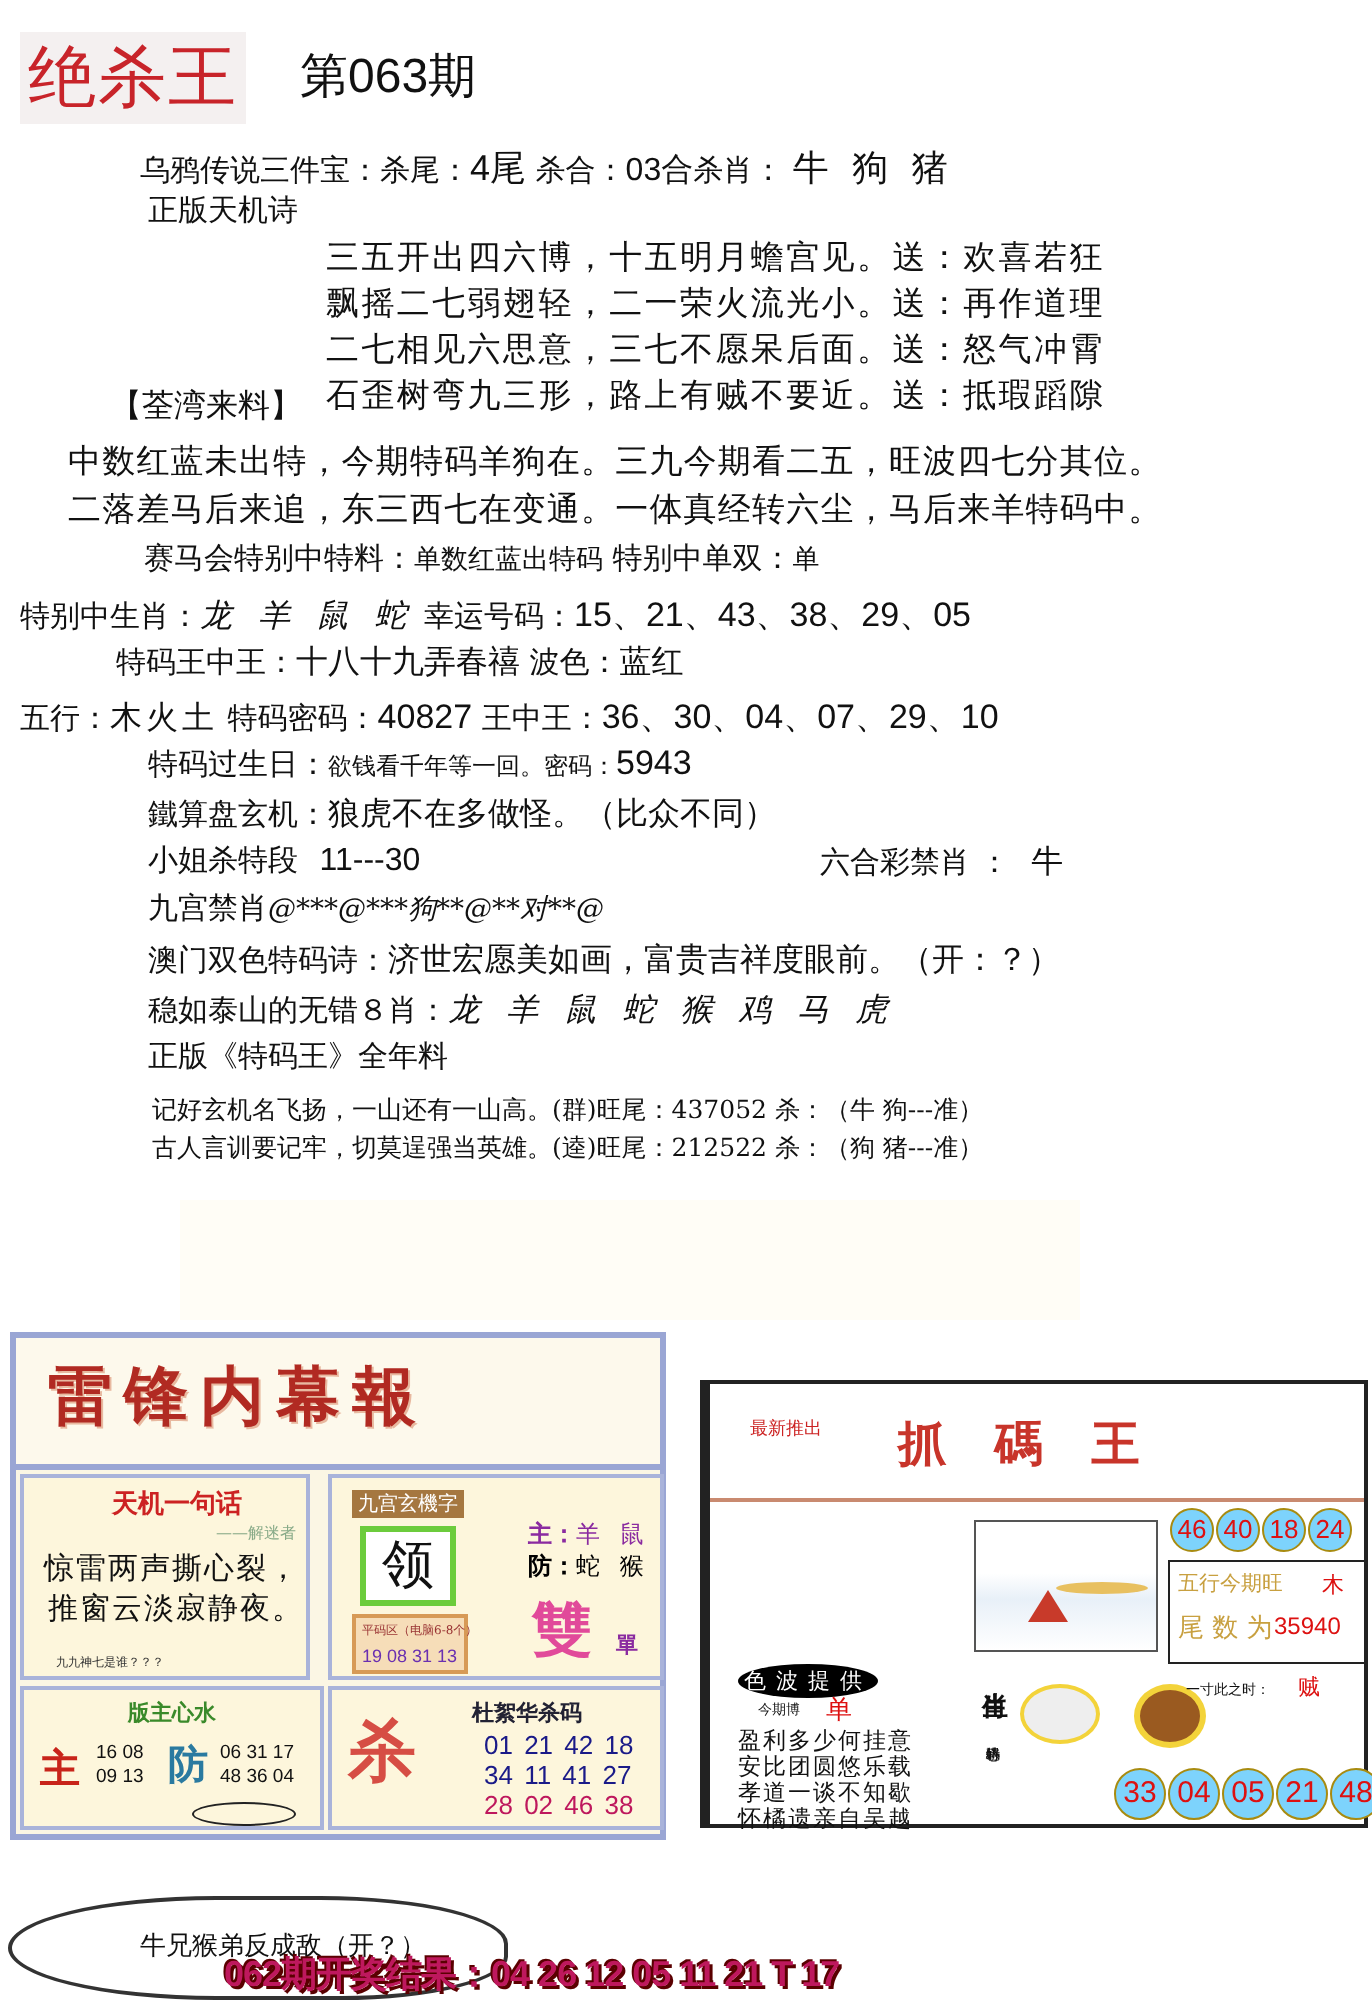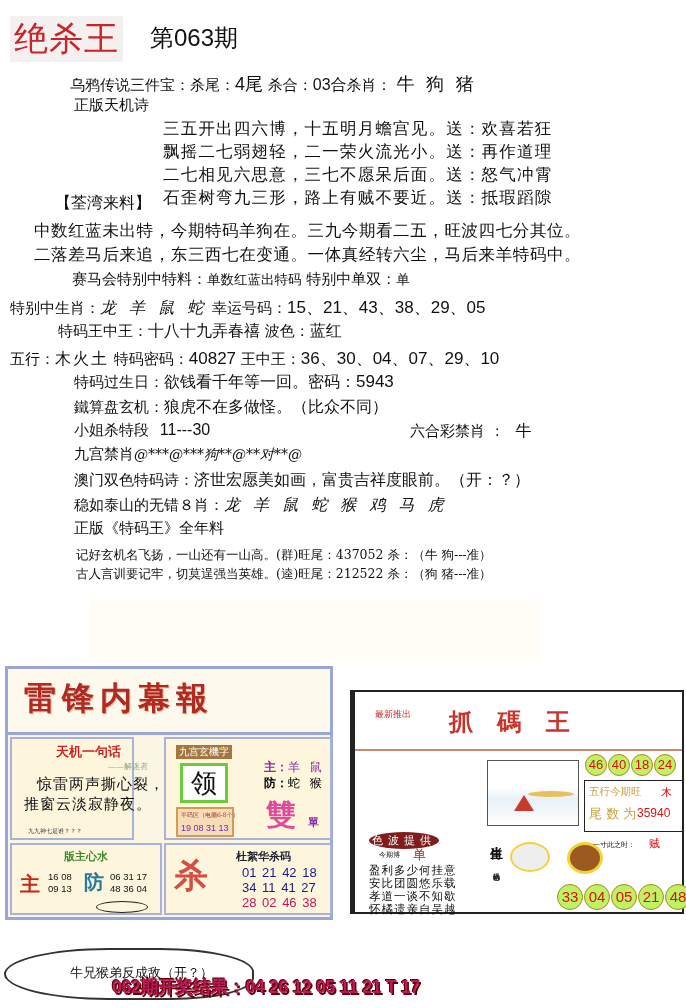--- a/index.html
+++ b/index.html
@@ -13,21 +13,21 @@
   .big { font-size:18px; }
   .poem { left:163px; font-size:16.5px; letter-spacing:1.2px; }
   .small { font-size:13.5px; }
 
   
   .card-left { left:5px; top:666px; width:328px; height:254px; background:#fbf6e4; border:3px solid #9aa6d4; }
   .card-left .header { position:absolute; left:0; top:0; width:100%; height:66px; background:#fdf9ec; border-bottom:3px solid #9aa6d4; }
   .card-left .header span { position:absolute; left:16px; top:8px; font-family:"DejaVu Serif", serif; font-size:32px; color:#b12a22; font-weight:bold; letter-spacing:6px; text-shadow:1px 1px 0 #e8b9a0; }
   .sub { position:absolute; border:2px solid #a9b3da; background:#fdf6dc; }
   .card-right { left:350px; top:690px; width:334px; height:224px; background:#fff; border:2px solid #222; border-left:5px solid #222; }
-  .ball { display:inline-block; width:22px; height:22px; border-radius:50%; background:#bef264; border:1.5px solid #a88b10; color:#d11; font-family:"Liberation Sans", sans-serif; font-size:13px; text-align:center; line-height:20px; margin-right:1px; }
+  .ball { display:inline-block; width:22px; height:22px; border-radius:50%; background:#7dd3fc; border:1.5px solid #a88b10; color:#d11; font-family:"Liberation Sans", sans-serif; font-size:13px; text-align:center; line-height:20px; margin-right:1px; }
   .ball.big2 { width:26px; height:26px; line-height:24px; font-size:15px; }
   .cloud { left:4px; top:948px; width:250px; height:52px; border:2px solid #333; border-radius:50% 45% 40% 50% / 60% 55% 50% 60%; background:#fff; }
   .result { left:112px; top:975px; font-family:"Liberation Sans", sans-serif; font-weight:bold; font-size:18px; color:#be185d; letter-spacing:-0.5px; text-shadow:1.5px 1.5px 0 #5a0000, -1px -1px 0 #5a0000; }
 </style>
 </head>
 <body>
 
 <div class="abs title-red">绝杀王</div>
 <div class="abs issue">第063期</div>
 
@@ -62,21 +62,21 @@
   <span>波色：</span><span style="font-size:16px">蓝红</span>
 </div>
 
 <div class="abs l1" style="left:10px;top:347px;">
   <span>五行：</span><span style="font-size:16px;letter-spacing:2px">木火土</span>
   <span>特码密码：</span><span class="sans" style="font-size:17px">40827</span>
   <span>王中王：</span><span class="sans" style="font-size:17px">36、30、04、07、29、10</span>
 </div>
 
 <div class="abs l1" style="left:74px;top:372px;">
-  <span>特码过生日：</span><span style="font-size:16px">欲钱看千年等一回。密码：</span><span class="sans" style="font-size:17px">5943</span>
+  <span>特码过生日：</span><span style="font-size:12px">欲钱看千年等一回。密码：</span><span class="sans" style="font-size:17px">5943</span>
 </div>
 
 <div class="abs l1" style="left:74px;top:397px;">
   <span>鐵算盘玄机：</span><span style="font-size:16px">狼虎不在多做怪。（比众不同）</span>
 </div>
 
 <div class="abs l1" style="left:74px;top:421px;">
   <span>小姐杀特段</span>
   <span class="sans" style="font-size:16px;margin-left:6px">11---30</span>
 </div>
@@ -101,24 +101,24 @@
 <div class="abs" style="left:76px;top:547px;font-size:12.5px;">记好玄机名飞扬，一山还有一山高。(群)旺尾：437052 杀：（牛 狗---准）</div>
 <div class="abs" style="left:76px;top:566px;font-size:12.5px;">古人言训要记牢，切莫逞强当英雄。(逵)旺尾：212522 杀：（狗 猪---准）</div>
 
 <div class="abs" style="left:90px;top:600px;width:450px;height:60px;background:#fffdf6;"></div>
 
 <div class="abs card-left">
   <div class="header">
     <span>雷锋内幕報</span>
   </div>
 
-  <div class="sub" style="left:2px;top:68px;width:124px;height:103px;">
+  <div class="sub" style="left:2px;top:68px;width:145px;height:103px;">
     <div class="abs" style="left:44px;top:4px;font-size:13px;color:#c22;font-weight:bold;">天机一句话</div>
     <div class="abs" style="left:96px;top:22px;font-size:8px;color:#8a8;">——解迷者</div>
-    <div class="abs" style="left:25px;top:36px;font-size:15px;letter-spacing:1px;">惊雷两声撕心裂，</div>
+    <div class="abs" style="left:10px;top:36px;font-size:15px;letter-spacing:1px;">惊雷两声撕心裂，</div>
     <div class="abs" style="left:12px;top:56px;font-size:15px;letter-spacing:1px;">推窗云淡寂静夜。</div>
     <div class="abs" style="left:16px;top:88px;font-size:6px;color:#333;">九九神七是谁？？？</div>
   </div>
 
   <div class="sub" style="left:156px;top:68px;width:168px;height:103px;">
     <div class="abs" style="left:10px;top:6px;font-size:10px;color:#fff;background:#a57740;padding:0 3px;">九宫玄機字</div>
     <div class="abs" style="left:14px;top:24px;width:48px;height:40px;border:3px solid #6ccc3c;background:#fff;font-size:26px;text-align:center;line-height:34px;">领</div>
     <div class="abs" style="left:10px;top:68px;width:58px;height:30px;background:#f6ddb8;border:2px solid #d79a56;">
       <div class="abs" style="left:3px;top:2px;font-size:6px;color:#933;">平码区（电脑6-8个）</div>
       <div class="abs sans" style="left:3px;top:14px;font-size:9px;color:#6a2fb0;">19 08 31 13</div>
@@ -165,21 +165,21 @@
   </div>
 
   <div class="abs" style="left=0;left:229px;top:88px;width:98px;height:52px;border:1.5px solid #222;border-right:none;border-top:1.5px solid #222;">
     <div class="abs" style="left:4px;top:4px;font-size:10.5px;color:#c8a040;">五行今期旺</div>
     <div class="abs" style="left:76px;top:4px;font-size:11px;color:#d11;">木</div>
     <div class="abs" style="left:4px;top:24px;font-size:13px;color:#c8a040;">尾 数 为</div>
     <div class="abs sans" style="left:52px;top:25px;font-size:12px;color:#d11;">35940</div>
   </div>
 
   <div class="abs" style="left:14px;top:140px;font-size:11px;color:#fff;">
-    <span style="display:inline-block;background:#7f1d1d;border-radius:50%;padding:1px 3px;letter-spacing:5px;">色波提供</span>
+    <span style="display:inline-block;background:#000000;border-radius:50%;padding:1px 3px;letter-spacing:5px;">色波提供</span>
   </div>
   <div class="abs" style="left:24px;top:158px;font-size:7px;">今期博</div>
   <div class="abs" style="left:58px;top:154px;font-size:13px;color:#d11;">单</div>
   <div class="abs" style="left:14px;top:172px;font-size:11.5px;letter-spacing:1px;line-height:13px;">
     <div>盈利多少何挂意</div>
     <div>安比团圆悠乐载</div>
     <div>孝道一谈不知歇</div>
     <div>怀橘遗亲自吴越</div>
   </div>
   <div class="abs" style="left:132px;top:144px;font-size:13px;font-weight:bold;writing-mode:vertical-rl;">生肖</div>

